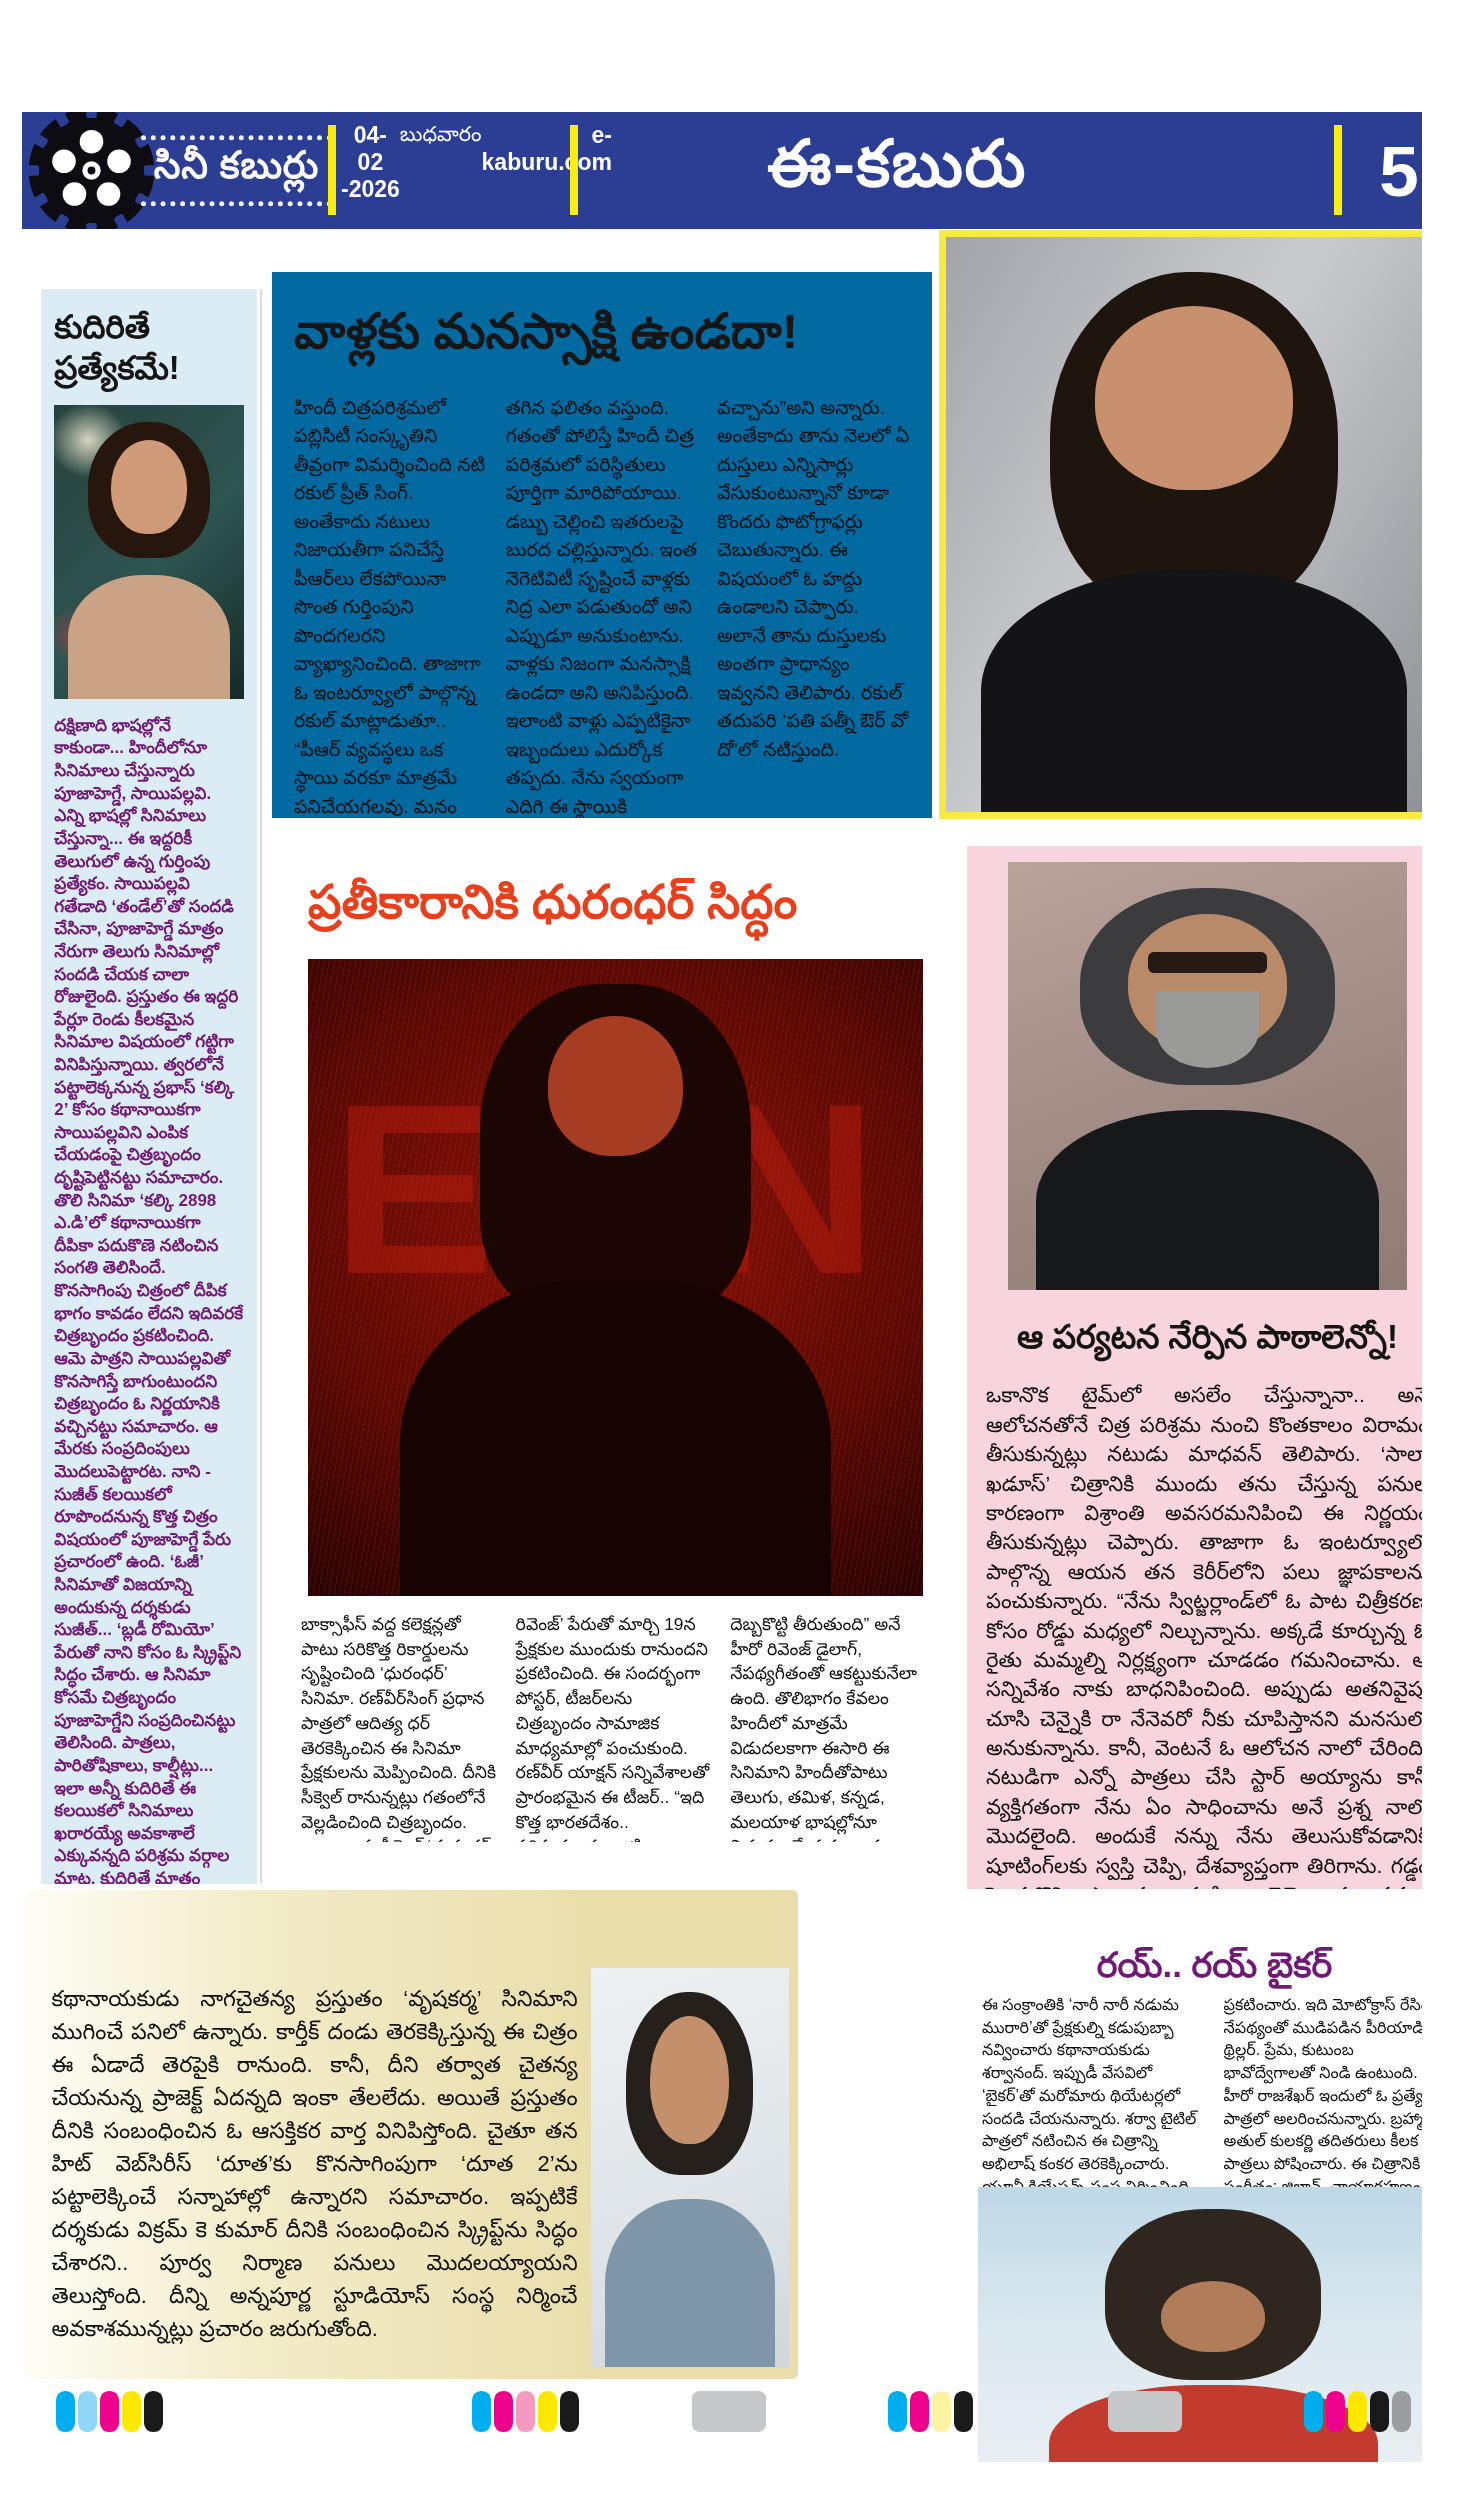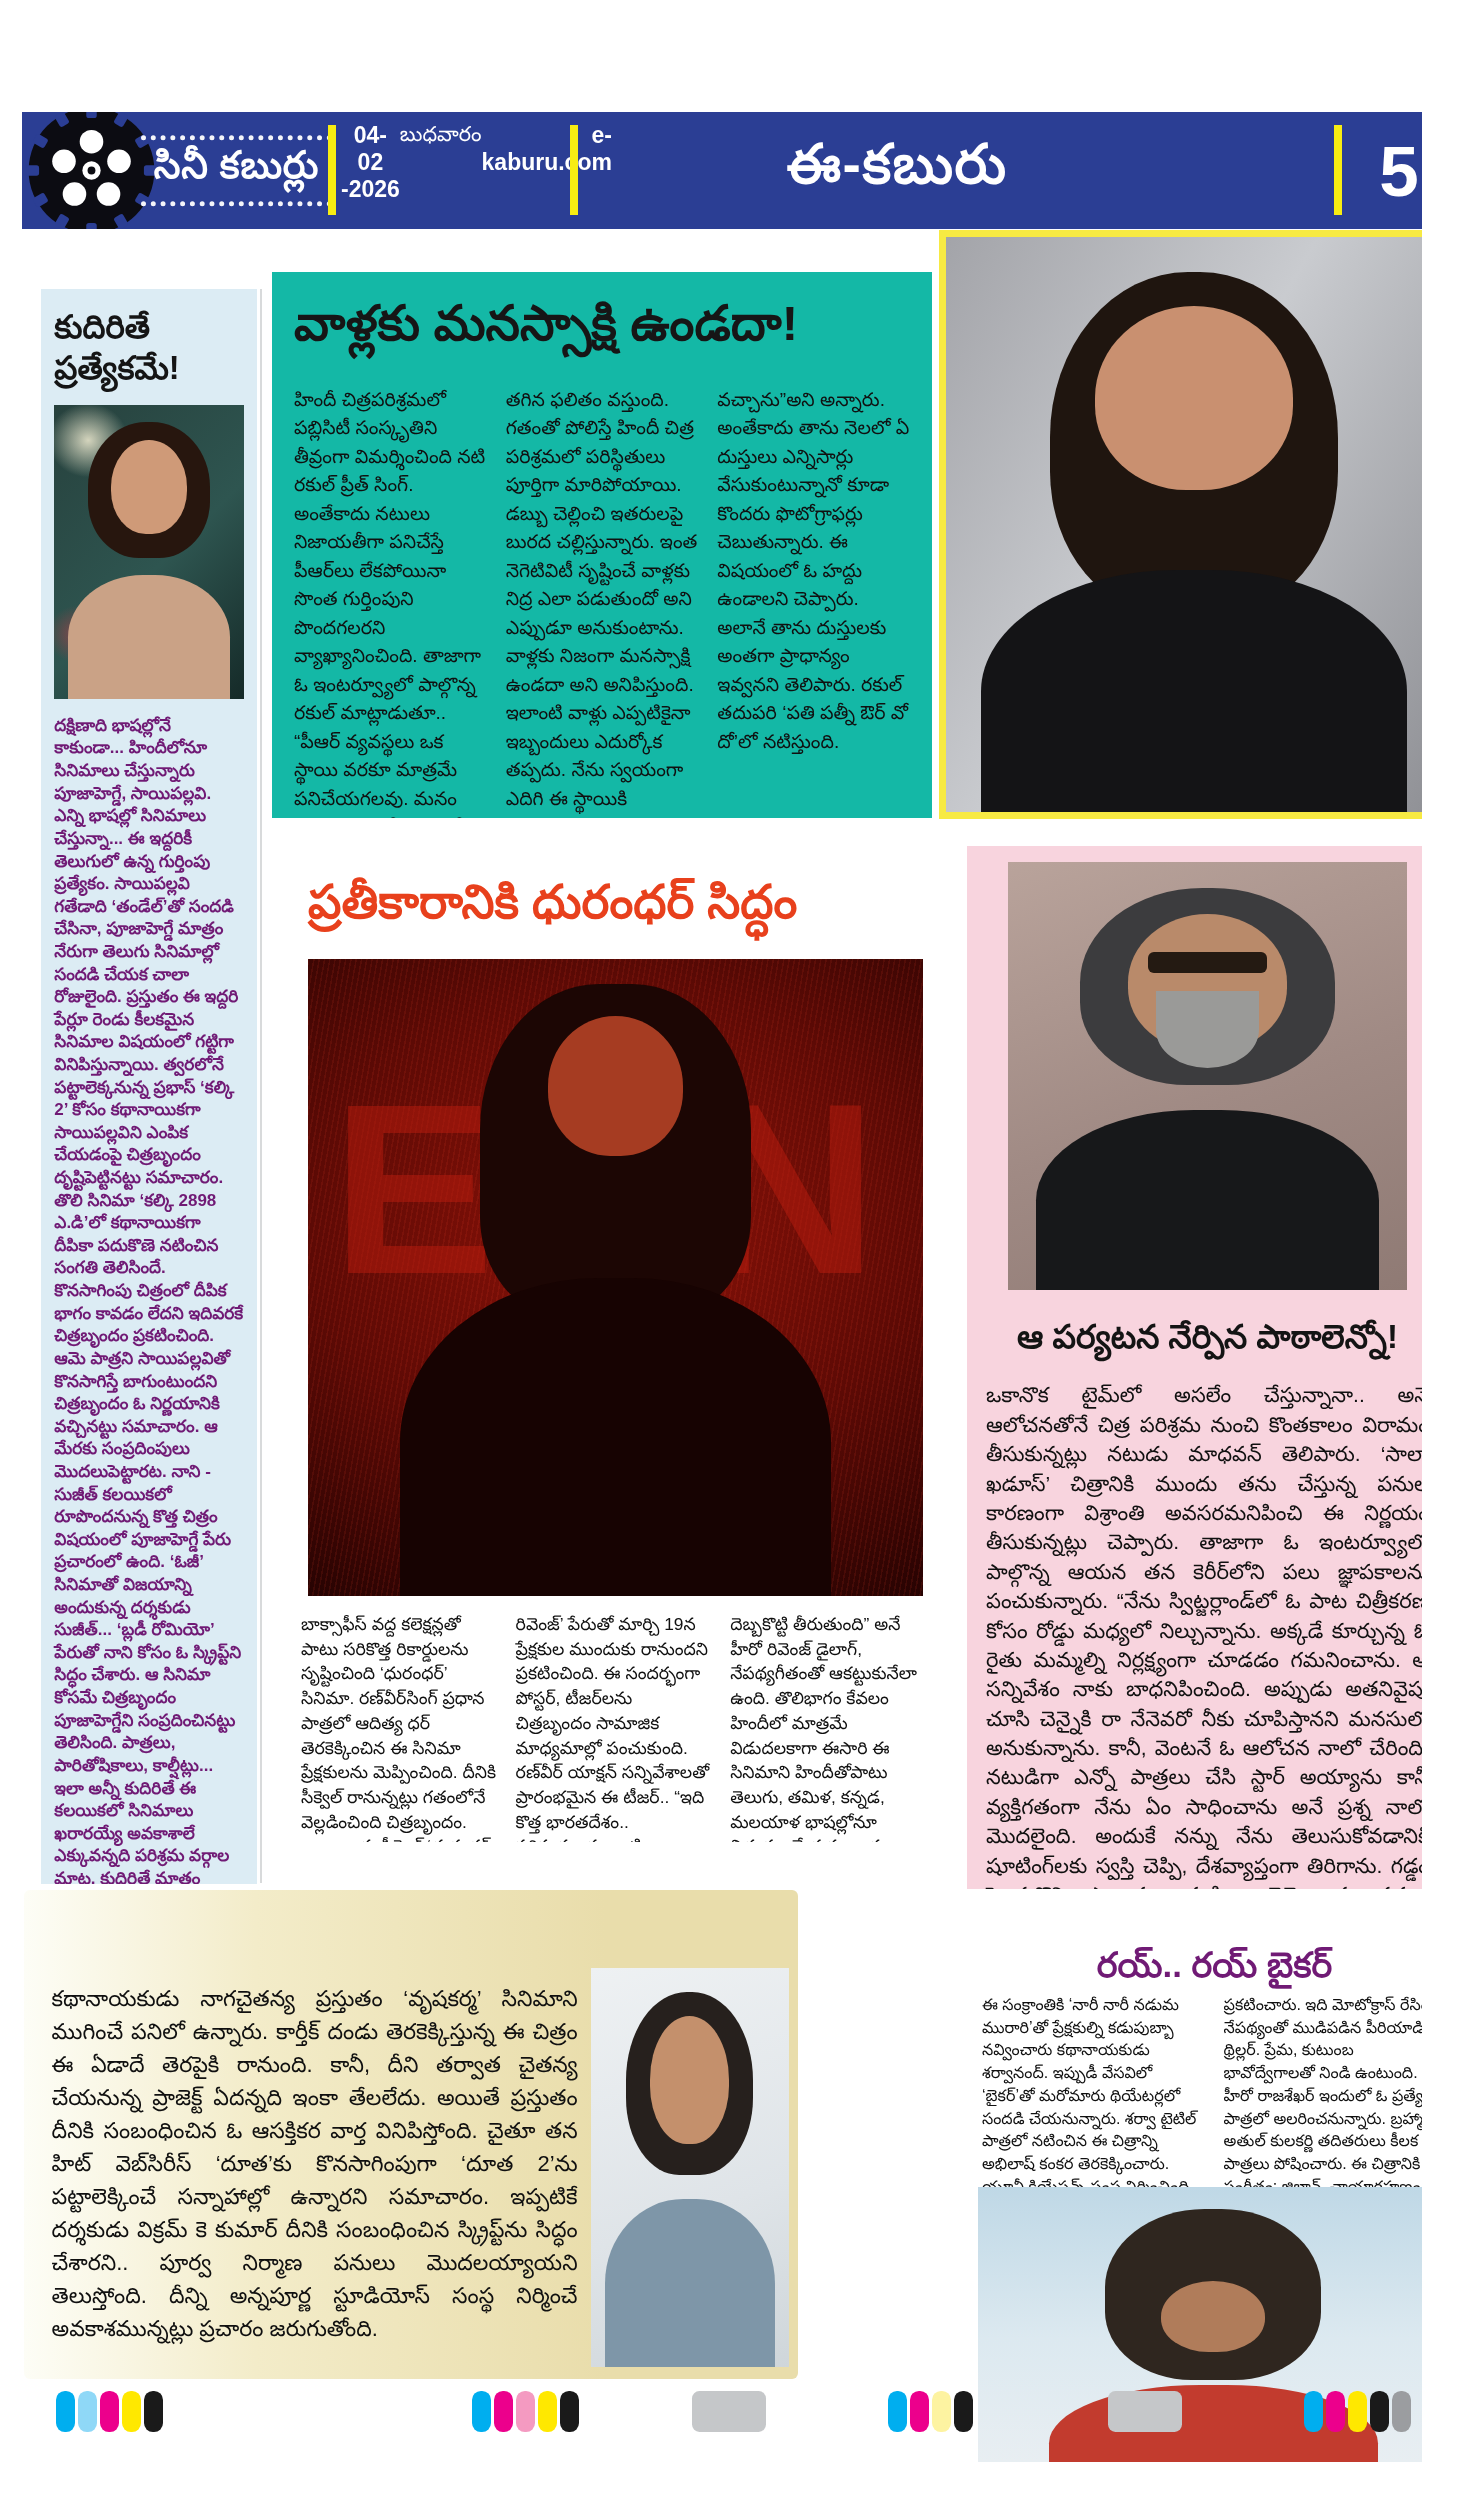--- a/index.html
+++ b/index.html
@@ -14,21 +14,21 @@
   .brand-dots { border-top:5.2px dotted rgba(255,255,255,.95); width:92%; margin:4.4px auto; }
   .brand-name { font-size:38px; font-weight:bold; letter-spacing:0.7px; }
   .vbar { position:absolute; top:13.3px; width:8.1px; height:90px; background:#f7ed13; }
   .vbar1 { left:306px; } .vbar2 { left:548px; } .vbar3 { left:1312px; }
   .datebox { position:absolute; left:319px; top:10.3px; width:222px; height:96px;
     display:flex; flex-direction:row; justify-content:space-between; text-align:center; }
   .date-line { font-size:23px; font-weight:bold; }
   .day-line { font-size:20.7px; }
   .site-line { font-size:23px; font-weight:bold;text-align:right; }
   .edition { position:absolute; left:554px; top:50%; transform:translateY(-50%);
-    width:642px; text-align:center; font-size:55px; font-weight:bold; letter-spacing:1.5px; }
+    width:642px; text-align:center; font-size:65px; font-weight:bold; letter-spacing:1.5px; }
   .pagenum { position:absolute; left:1329px; top:50%; transform:translateY(-50%);
     width:96px; text-align:center; font-size:71px; font-weight:bold; }
 
   
   .photo { position:relative; overflow:hidden; }
   .ph-hair, .ph-face, .ph-torso { position:absolute; }
   .ph-hair  { width:64%; left:18%; top:6%; height:46%; border-radius:48% 48% 42% 42%; }
   .ph-face  { width:40%; left:30%; top:12%; height:32%; border-radius:50% 50% 46% 46%; }
   .ph-torso { width:86%; left:7%;  top:58%; height:46%; border-radius:46% 46% 0 0; }
 
@@ -46,21 +46,21 @@
   .photo-pooja .ph-torso{ background:#caa286; }
   .left-body { font-size:17px; line-height:1.33; color:#701a75;font-weight:bold; }
   .photo-sai { width:100%; height:341px; margin-top:13.3px;
     background: linear-gradient(120deg,#bcd3c9 0%,#d9e6de 45%,#9fb8ac 100%); }
   .photo-sai .ph-hair { background:#241d1a; width:74%; left:13%; height:58%; }
   .photo-sai .ph-face { background:#c08a64; }
   .photo-sai .ph-torso{ background:#49503f; }
 
   
   .top-article { position:absolute; left:272px; top:272px; width:660px; height:546px;
-    background:#14b8a6; padding:21px 22px; overflow:hidden; }
+    background:#0369a1; padding:29px 22px; overflow:hidden; }
   .top-headline { font-size:49px; font-weight:bold; color:#161616; margin:1.5px 0 22px; }
   .col-row { display:flex; gap:19px; }
   .col-row > div { flex:1; font-size:19px; line-height:1.5; color:#101010; }
 
   
   .rakul-frame { position:absolute; left:939px; top:230px; width:510px; height:589px;
     background:#f7ea43; padding:7.4px; }
   .photo-rakul { width:100%; height:100%;
     background: linear-gradient(120deg,#a3a4a9 0%,#c9cbcf 45%,#8e8f94 100%); }
   .photo-rakul .ph-hair { background:#1f150f; width:58%; left:21%; height:60%; }

